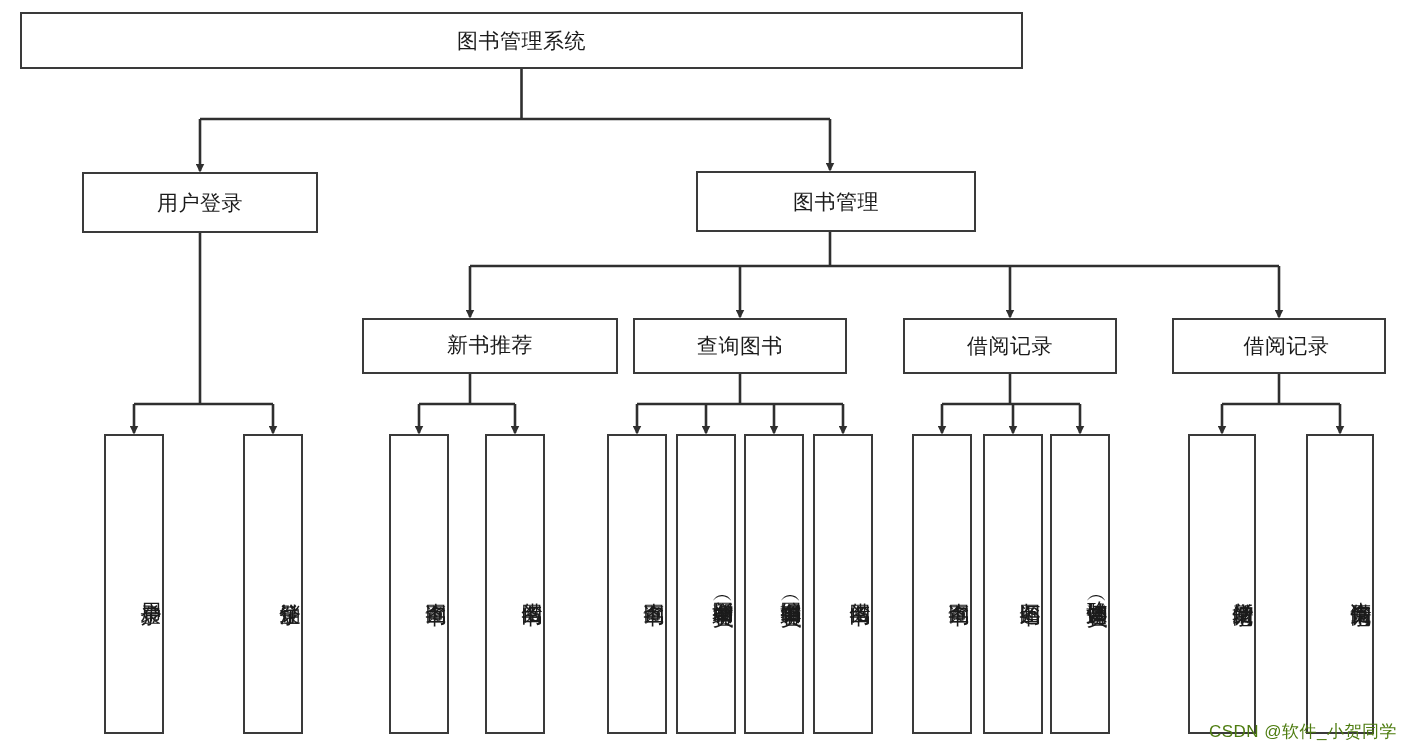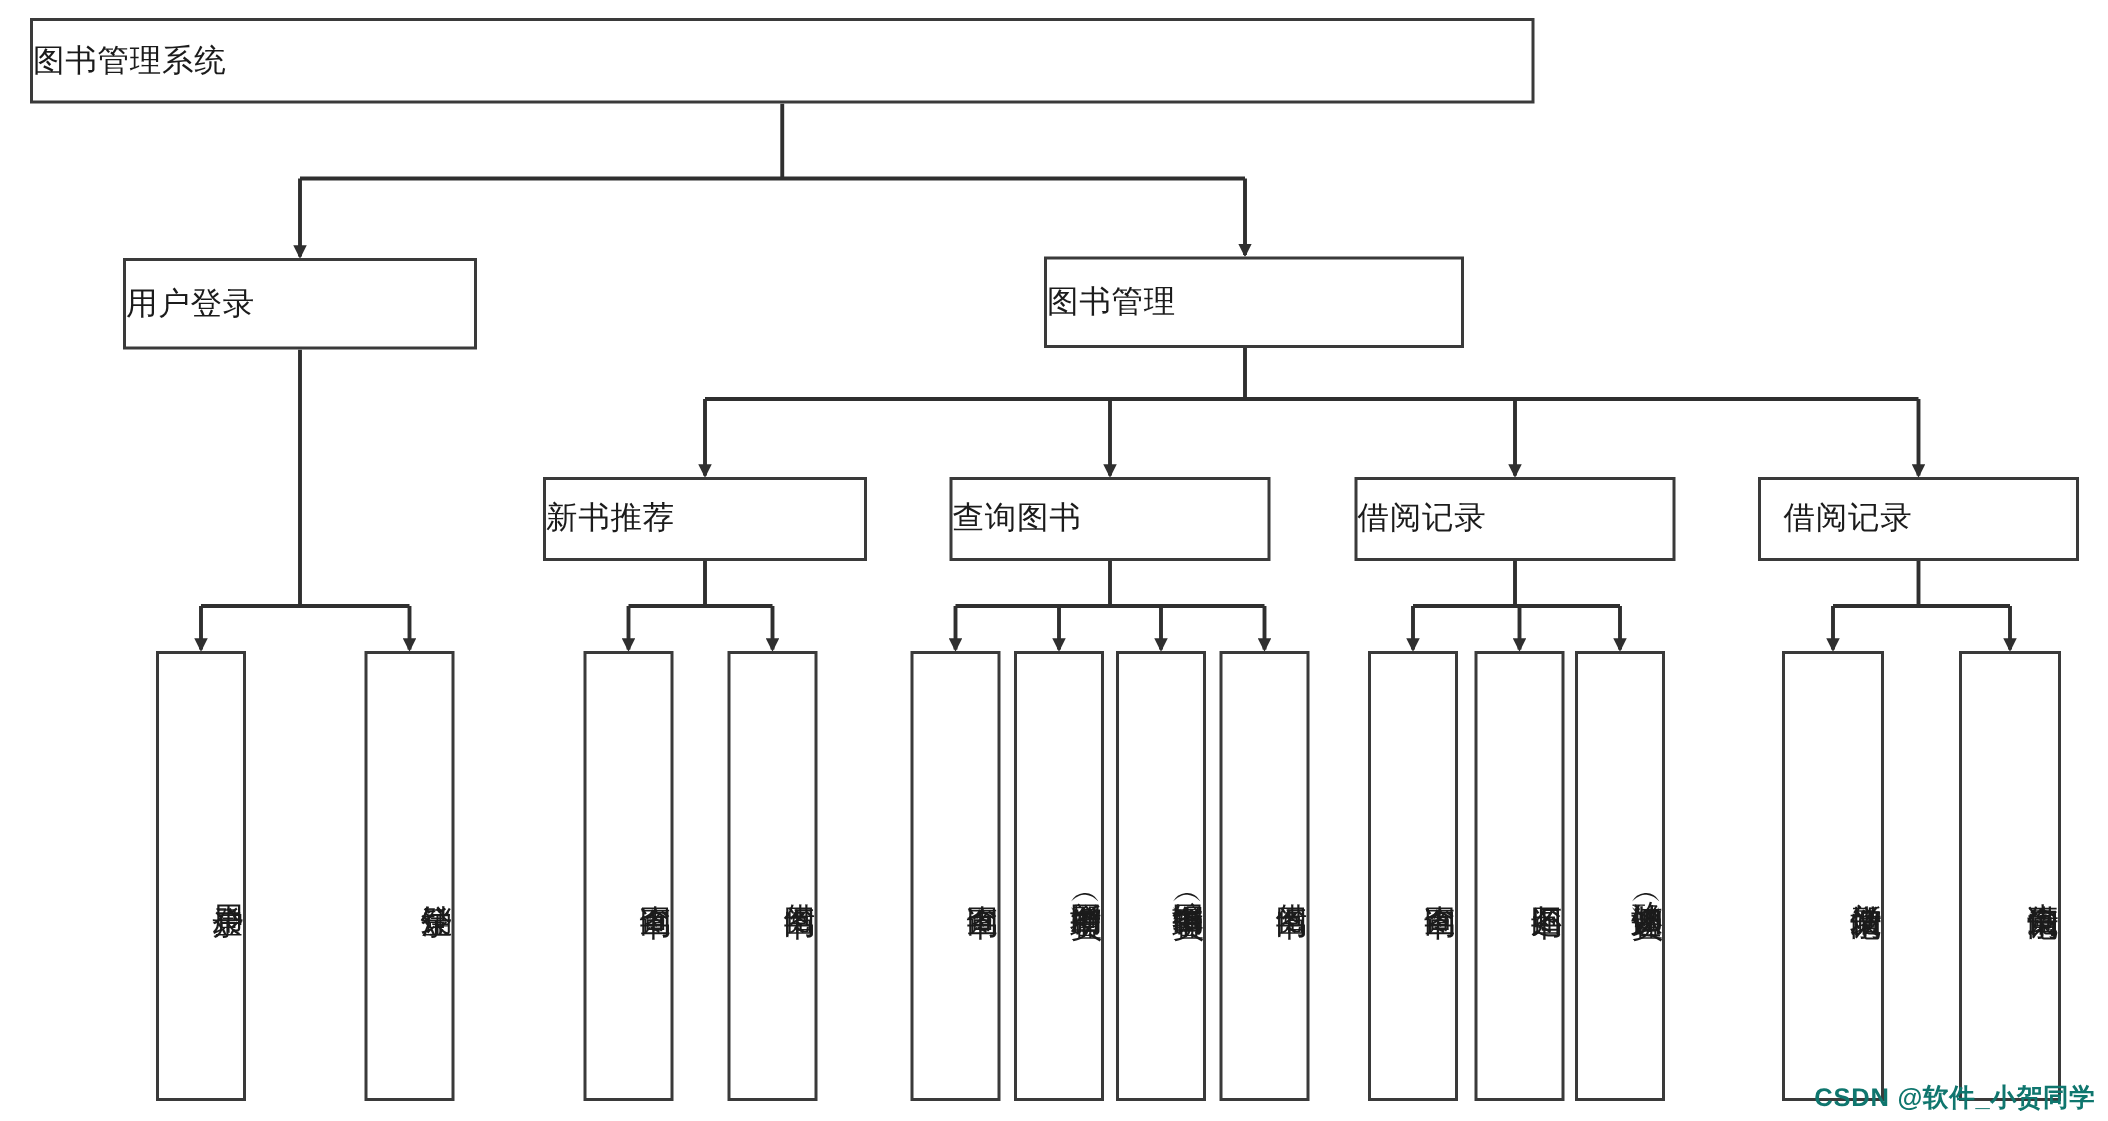--- a/index.html
+++ b/index.html
@@ -27,21 +27,21 @@
     height: 747px;
     pointer-events: none;
   }
   .node {
     position: absolute;
     box-sizing: border-box;
     background: #ffffff;
     border: 2px solid #3a3a3a;
     display: flex;
     align-items: center;
-    justify-content: flex-start;
+    justify-content: center;
     color: #1b1b1b;
   }
   .node.horizontal {
     font-size: 21px;
     letter-spacing: 0.5px;
     line-height: 1.1;
   }
   .node.vertical {
     writing-mode: vertical-rl;
     text-orientation: upright;
@@ -60,25 +60,24 @@
   }
   .node-label {
     display: block;
     white-space: nowrap;
   }
   #watermark {
     position: absolute;
     right: 8px;
     bottom: 4px;
     font-size: 17px;
-    color: #0f766e;
+    color: #4d7c0f;
     letter-spacing: 0.5px;
     white-space: nowrap;
     user-select: none;
-    font-weight: bold;
   }
 </style>
 </head>
 <body>
 
 <div id="diagram-root">
   <svg id="edges-layer" viewBox="0 0 1405 747" width="1405" height="747" xmlns="http://www.w3.org/2000/svg">
     <defs>
       <marker id="arrowhead" markerWidth="9" markerHeight="9" refX="7.5" refY="4.5" orient="auto" markerUnits="userSpaceOnUse">
         <path d="M0,0 L9,4.5 L0,9 z" fill="#2f2f2f"></path>
@@ -124,21 +123,21 @@
   <div id="nodes-layer">
       <div class="node horizontal" style="left: 20px; top: 12px; width: 1003px; height: 57px;">
         <span class="node-label">图书管理系统</span>
       </div>
       <div class="node horizontal" style="left: 82px; top: 172px; width: 236px; height: 61px;">
         <span class="node-label">用户登录</span>
       </div>
       <div class="node horizontal" style="left: 696px; top: 171px; width: 280px; height: 61px;">
         <span class="node-label">图书管理</span>
       </div>
-      <div class="node horizontal" style="left: 362px; top: 318px; width: 216px; height: 56px; font-family: Liberation Serif, serif;">
+      <div class="node horizontal" style="left: 362px; top: 318px; width: 256px; height: 56px; font-family: Liberation Serif, serif;">
         <span class="node-label">新书推荐</span>
       </div>
       <div class="node horizontal" style="left: 633px; top: 318px; width: 214px; height: 56px;">
         <span class="node-label">查询图书</span>
       </div>
       <div class="node horizontal" style="left: 903px; top: 318px; width: 214px; height: 56px;">
         <span class="node-label">借阅记录</span>
       </div>
       <div class="node horizontal" style="left: 1172px; top: 318px; width: 214px; height: 56px; padding-left: 15px;">
         <span class="node-label">借阅记录</span>

